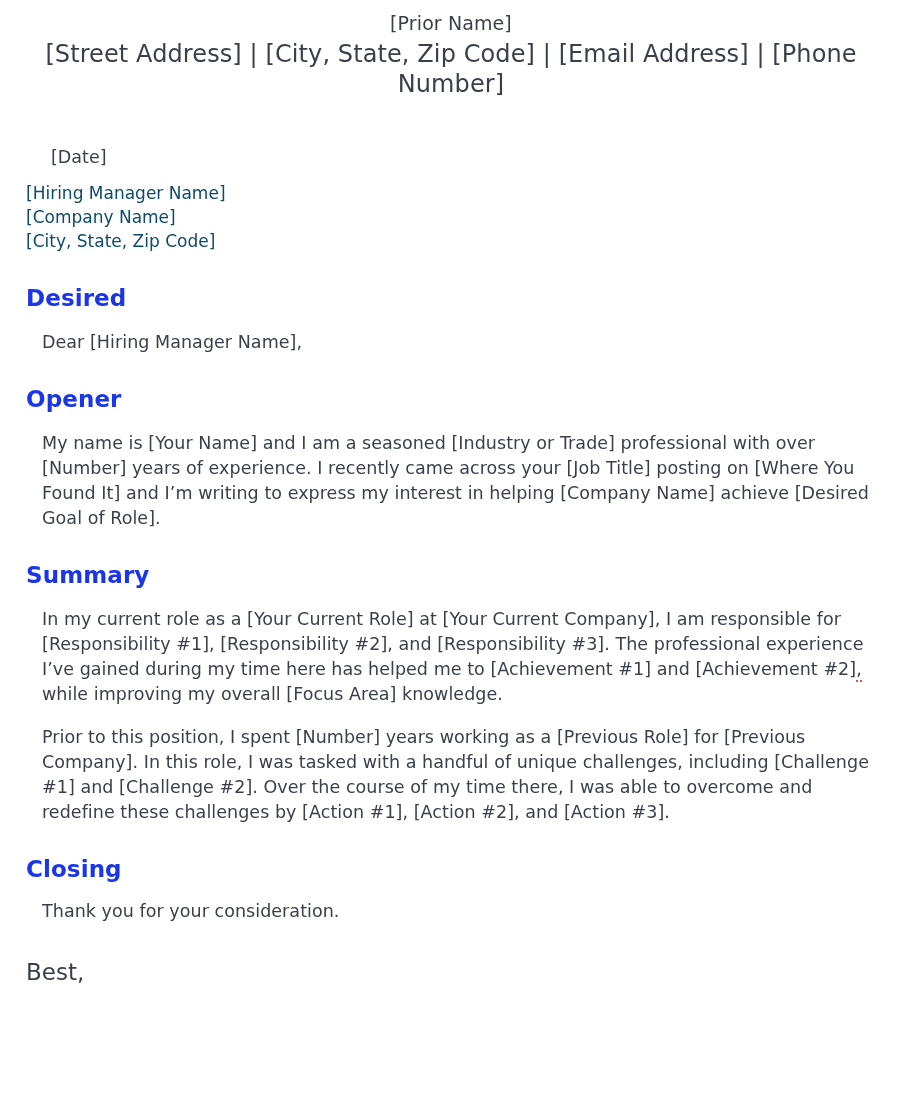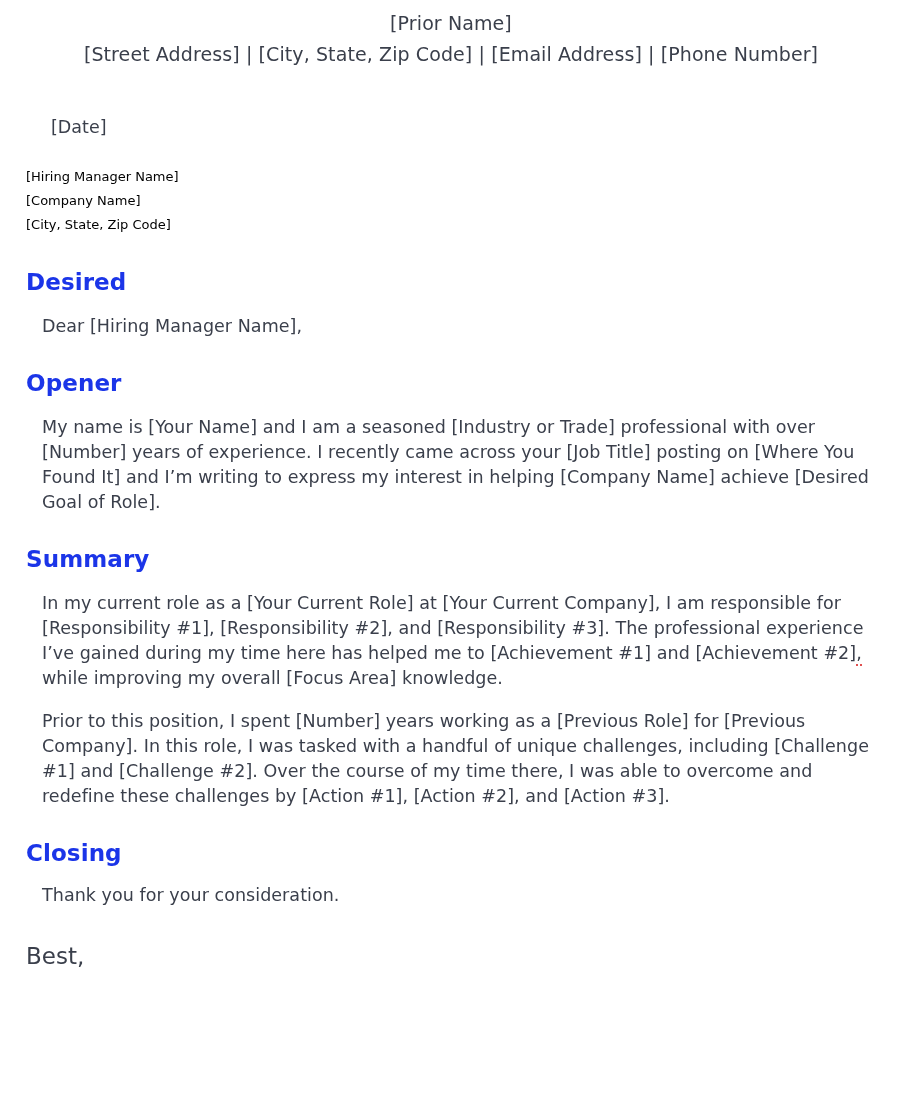--- a/index.html
+++ b/index.html
@@ -26,38 +26,38 @@
     margin: 0 auto;
     padding-top: 4px;
   }
   .header-name {
     font-size: 19px;
     line-height: 30px;
     color: #3a3f4b;
     letter-spacing: 0.1px;
   }
   .header-contact {
-    font-size: 19px;
+    font-size: 24px;
     line-height: 30px;
     color: #3a3f4b;
     margin-top: 1px;
     letter-spacing: 0.1px;
   }
   .spacer-lg { height: 46px; }
   .date-line {
     font-size: 17.5px;
     line-height: 24px;
     color: #3a3f4b;
     margin-left: 25px;
   }
   .addr-block {
-    margin-top: 26px;
-    font-size: 13px;
+    margin-top: 12px;
+    font-size: 17px;
     line-height: 24.2px;
-    color: #000000;
+    color: #0c4a6e;
   }
   .addr-block div { white-space: pre; }
   h2.section {
     color: #1b35e8;
     font-size: 23px;
     line-height: 28px;
     font-weight: bold;
     margin: 30px 0 0 0;
     letter-spacing: 0.1px;
   }

